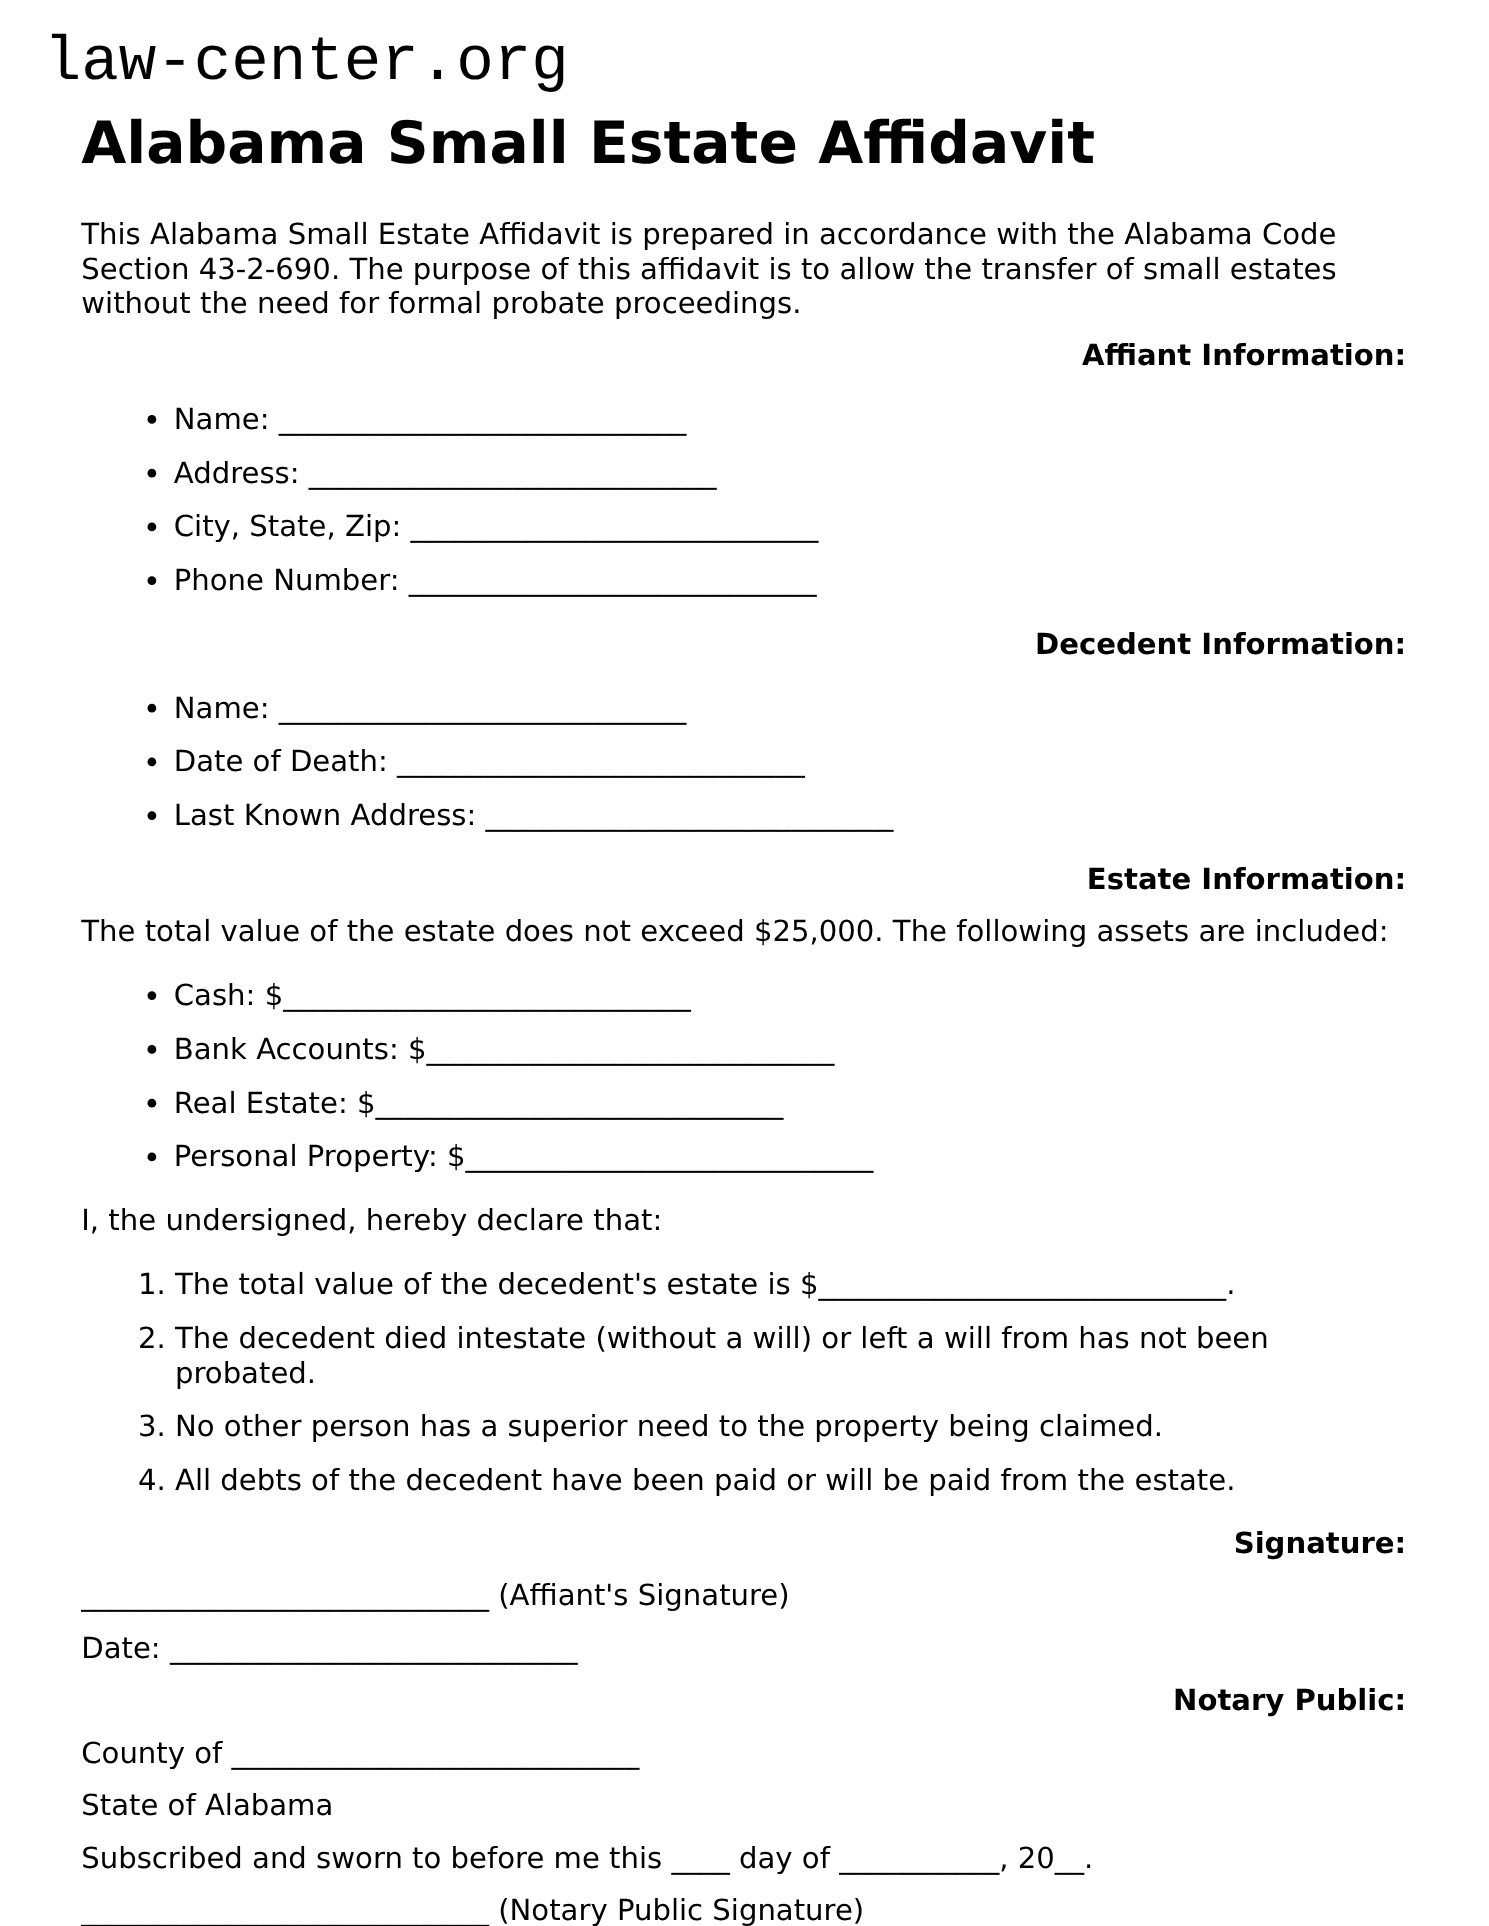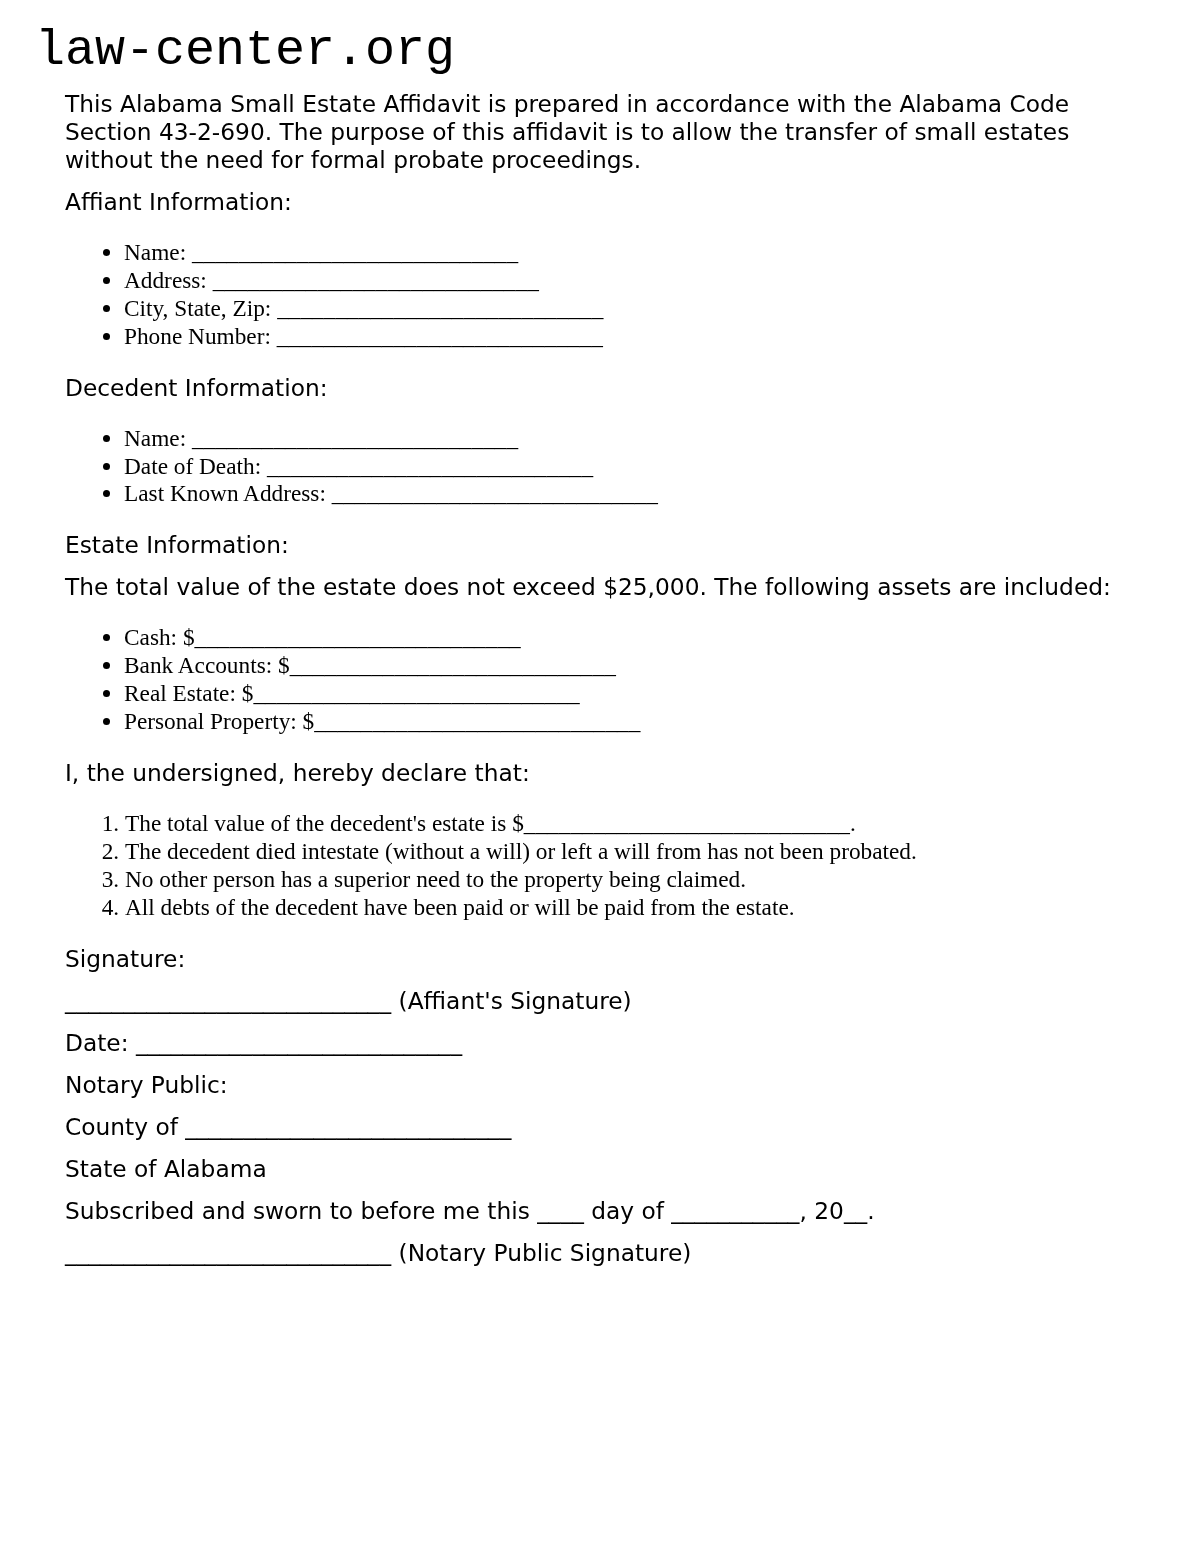--- a/index.html
+++ b/index.html
@@ -20,33 +20,34 @@
     margin: 0 0 12px -30px;
     white-space: nowrap;
   }
   h1 {
     font-size: 46.6px;
     line-height: 1.15;
     font-weight: bold;
     margin: 4px 0 32px 0;
   }
   p { margin: 14px 0; }
-  p.section-heading { font-weight: normal; }
+  p.section-heading { font-weight: bold; text-align: right; }
   ul, ol { margin: 23px 0; }
   ul { padding-left: 59px; }
   ol { padding-left: 60px; }
-  li { margin: 0; font-family: Liberation Serif, serif; }
+  li { margin: 15px; }
 </style>
 </head>
 <body>
 
 <div>
 
   <p class="logo">law-center.org</p>
 
+  <h1>Alabama Small Estate Affidavit</h1>
 
   <p>This Alabama Small Estate Affidavit is prepared in accordance with the Alabama Code Section 43-2-690. The purpose of this affidavit is to allow the transfer of small estates without the need for formal probate proceedings.</p>
 
   <section>
     <p class="section-heading">Affiant Information:</p>
     <ul>
       <li>Name: ____________________________</li>
       <li>Address: ____________________________</li>
       <li>City, State, Zip: ____________________________</li>
       <li>Phone Number: ____________________________</li>

